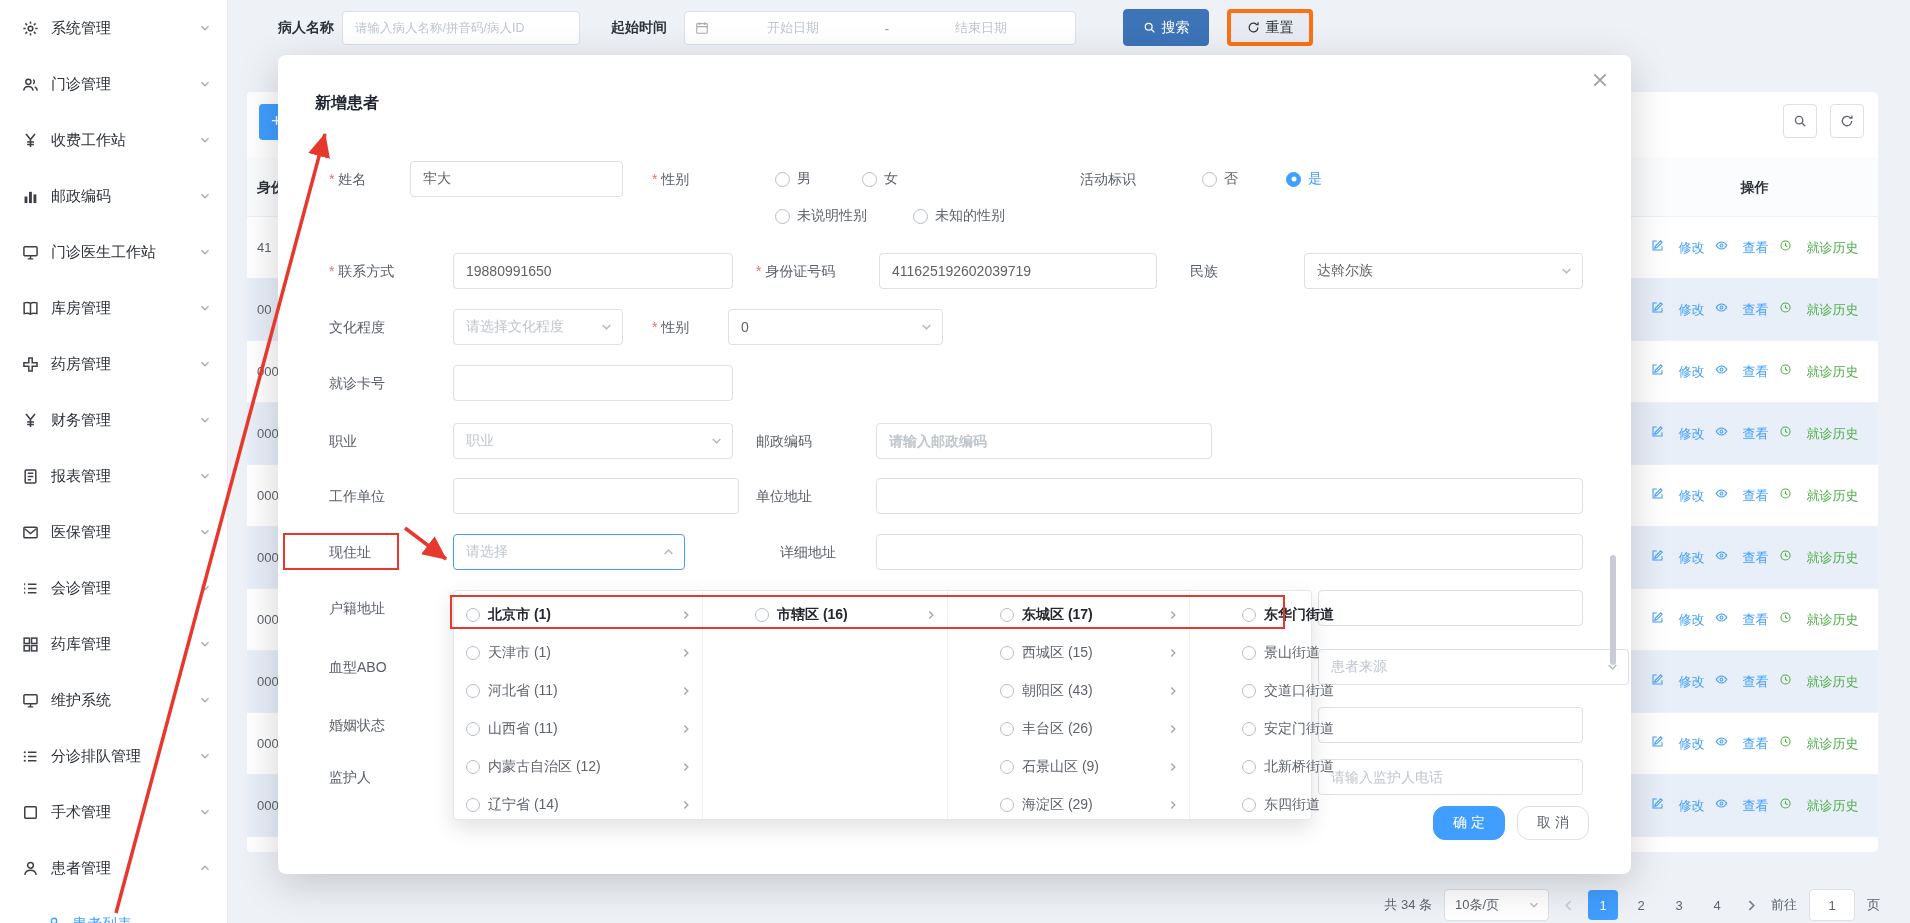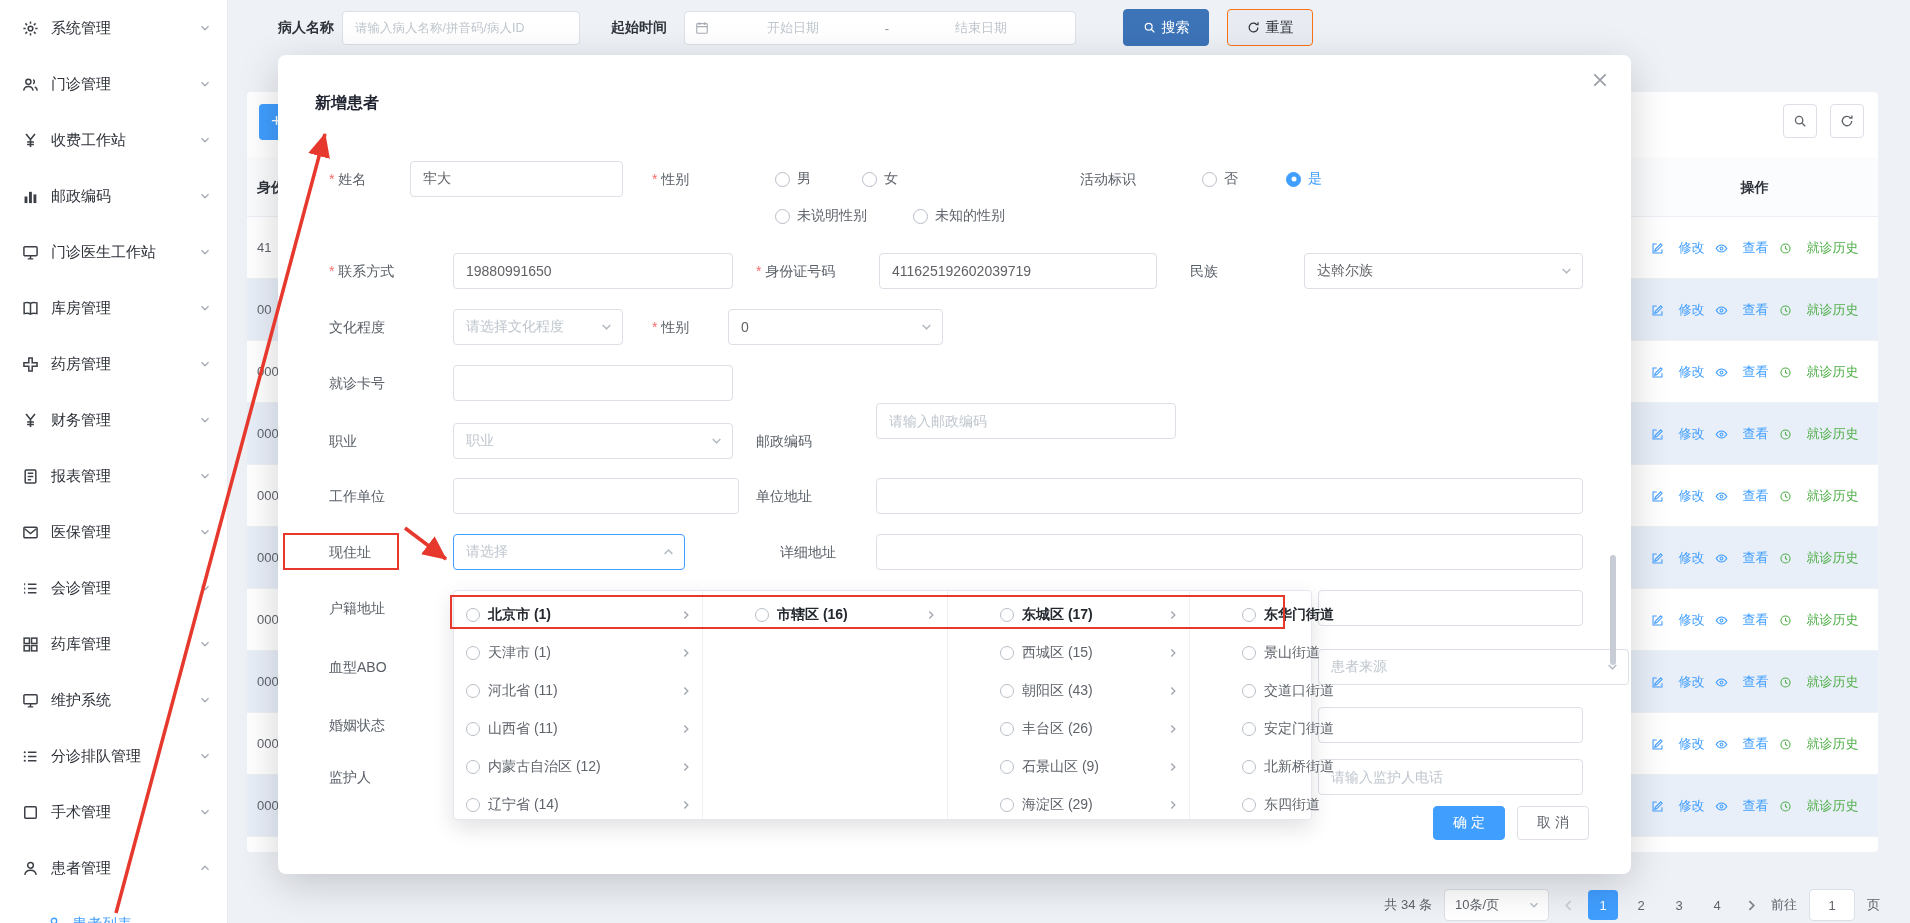--- a/index.html
+++ b/index.html
@@ -25,37 +25,37 @@
   input.inp{outline:none;}
   .inp::placeholder{color:#bfc6ce;}
   #patient-name-input{position:absolute;left:115px;top:11px;width:238px;height:34px;font-size:12.5px;}
   .daterange{position:absolute;left:457px;top:11px;width:392px;height:34px;border:1px solid #dcdfe6;border-radius:4px;background:#fff;display:flex;align-items:center;padding:0 10px;box-sizing:border-box;color:#bfc6ce;font-size:13px;}
   .daterange .ic{width:14px;height:14px;color:#a8adb5;flex:0 0 auto;}
   .dr-ph{flex:1;text-align:center;}
   .dr-sep{padding:0 8px;color:#8e959e;}
   .fb-btn{position:absolute;top:9px;height:37px;border-radius:4px;display:flex;align-items:center;justify-content:center;gap:6px;font-size:14px;cursor:pointer;box-sizing:border-box;font-family:inherit;}
   .fb-btn .ic{width:13px;height:13px;}
   #search-btn{left:896px;width:86px;background:#3d74b8;border:1px solid #3d74b8;color:#fff;}
-  #reset-btn{left:1000px;width:86px;background:#e8ebf1;border:1px solid #f97316;color:#2f343c;}
+  #reset-btn{left:1000px;width:86px;background:#e8ebf1;border:4px solid #f97316;color:#2f343c;}
 
   
   .table-panel{position:absolute;left:20px;top:92px;width:1631px;height:760px;background:#fff;border-radius:4px;z-index:1;}
   .add-btn{position:absolute;left:12px;top:12px;width:80px;height:36px;background:#409EFF;color:#fff;border:none;border-radius:4px;font-size:19px;text-align:left;padding:0 0 2px 12px;cursor:pointer;font-family:inherit;}
   .tool-btn{position:absolute;top:12px;width:34px;height:34px;border:1px solid #dcdfe6;border-radius:4px;display:flex;align-items:center;justify-content:center;color:#5f646b;background:#fff;cursor:pointer;box-sizing:border-box;}
   .tool-btn .ic{width:14px;height:14px;}
   #tool-search{left:1536px;} #tool-refresh{left:1583px;}
   .thead{position:absolute;left:0;top:65px;width:100%;height:60px;background:#fbfcfe;border-bottom:1px solid #eceff5;font-weight:700;color:#2f343c;font-size:14px;box-sizing:border-box;}
   .th-id{position:absolute;left:10px;top:0;line-height:60px;white-space:nowrap;}
   .th-action{position:absolute;left:1384px;width:247px;text-align:center;line-height:60px;}
   #table-rows{position:absolute;left:0;top:125px;width:100%;}
   .trow{position:relative;height:62px;border-bottom:1px solid #eef1f6;font-size:13px;color:#5f646b;box-sizing:border-box;}
   .trow.stripe{background:#e9eff9;}
   .tid{position:absolute;left:10px;line-height:62px;white-space:nowrap;}
   .tactions{position:absolute;left:1384px;width:247px;height:62px;display:flex;align-items:center;justify-content:center;gap:10px;}
-  .alink{display:flex;align-items:center;gap:15px;font-size:13px;cursor:pointer;white-space:nowrap;}
+  .alink{display:flex;gap:15px;font-size:13px;cursor:pointer;white-space:nowrap;}
   .alink.blue{color:#409EFF;} .alink.green{color:#4fae48;}
   .alink .ic{width:13px;height:13px;}
 
   
   .pagination{position:absolute;right:30px;top:888px;height:34px;display:flex;align-items:center;gap:12px;font-size:13px;color:#5f646b;}
   .psel{height:32px;min-width:105px;border:1px solid #dcdfe6;border-radius:4px;background:#fff;display:flex;align-items:center;padding:0 26px 0 10px;position:relative;box-sizing:border-box;cursor:pointer;}
   .psel .chev{position:absolute;right:8px;top:50%;transform:translateY(-50%);width:12px;height:12px;color:#b6bcc5;}
   .pchev{width:15px;height:15px;cursor:pointer;}
   .pchev.dim{color:#c9ced6;} .pchev.on{color:#7b828b;}
   #page-list{display:flex;align-items:center;gap:8px;}
@@ -72,21 +72,21 @@
   .modal .inp{position:absolute;height:36px;}
   .sel{position:absolute;height:36px;border:1px solid #dcdfe6;border-radius:4px;background:#fff;display:flex;align-items:center;padding:0 28px 0 12px;box-sizing:border-box;font-size:14px;color:#606266;cursor:pointer;}
   .sel.ph{color:#bfc6ce;}
   .sel.focused{border-color:#409EFF;}
   .sel .chev{position:absolute;right:9px;top:50%;transform:translateY(-50%);width:13px;height:13px;color:#b6bcc5;}
   .radio{position:absolute;height:36px;display:flex;align-items:center;gap:7px;font-size:14px;color:#5f646b;cursor:pointer;}
   .rdot{width:15px;height:15px;border:1px solid #b8bec7;border-radius:50%;background:#fff;box-sizing:border-box;position:relative;flex:0 0 auto;}
   .radio.checked{color:#409EFF;}
   .radio.checked .rdot{border-color:#409EFF;background:#409EFF;}
   .radio.checked .rdot::after{content:"";position:absolute;left:50%;top:50%;transform:translate(-50%,-50%);width:5px;height:5px;border-radius:50%;background:#fff;}
-  .btn{position:absolute;height:34px;border-radius:4px;font-size:14px;cursor:pointer;font-family:inherit;white-space:nowrap;}
+  .btn{position:absolute;height:34px;border-radius:12px;font-size:14px;cursor:pointer;font-family:inherit;white-space:nowrap;}
   .btn.primary{background:#409EFF;border:1px solid #409EFF;color:#fff;}
   .btn.plain{background:#fff;border:1px solid #dcdfe6;color:#5f646b;}
   .scroll-thumb{position:absolute;right:15px;top:500px;width:6px;height:110px;background:#c8ccd4;border-radius:3px;}
 
   
   .cascader{position:absolute;left:175px;top:535px;width:859px;height:230px;background:#fff;border:1px solid #e4e7ed;border-radius:4px;box-shadow:0 8px 22px rgba(0,0,0,.12);display:flex;z-index:5;box-sizing:border-box;gap:40px;}
   .cas-col{flex:0 0 auto;border-right:1px solid #eef0f4;padding:5px 0;box-sizing:border-box;overflow:hidden;height:100%;}
   .cas-col:last-child{border-right:none;}
   .cas-item{display:flex;align-items:center;height:38px;padding:0 10px 0 12px;gap:8px;font-size:14px;color:#5f646b;cursor:pointer;box-sizing:border-box;}
   .cas-radio{width:14px;height:14px;border:1px solid #b8bec7;border-radius:50%;flex:0 0 auto;box-sizing:border-box;background:#fff;}
@@ -833,21 +833,21 @@
     <div class="flabel" style="left:37px;top:368px"><span>职业</span></div>
     <div class="sel ph" style="left:175px;top:368px;width:280px">
       <span>职业</span>
       <span class="ic chev">
           <svg viewBox="0 0 12 12" fill="none" stroke="currentColor" stroke-width="1.4">
             <path d="M2.5 4.2L6 7.7l3.5-3.5"></path>
           </svg>
         </span>
     </div>
     <div class="flabel" style="left:464px;top:368px"><span>邮政编码</span></div>
-    <input class="inp" style="left: 598px; top: 348px; width: 300px;" placeholder="请输入邮政编码">
+    <input class="inp" style="left: 598px; top: 368px; width: 336px; font-weight: bold;" placeholder="请输入邮政编码">
 
     <div class="flabel" style="left:37px;top:423px"><span>工作单位</span></div>
     <input class="inp" style="left: 175px; top: 423px; width: 286px;" value="">
     <div class="flabel" style="left:464px;top:423px"><span>单位地址</span></div>
     <input class="inp" style="left: 598px; top: 423px; width: 707px;" value="">
 
     <div class="flabel" style="left:37px;top:479px"><span>现住址</span></div>
     <div class="sel ph focused" style="left:175px;top:479px;width:232px">
       <span>请选择</span>
       <span class="ic chev">

